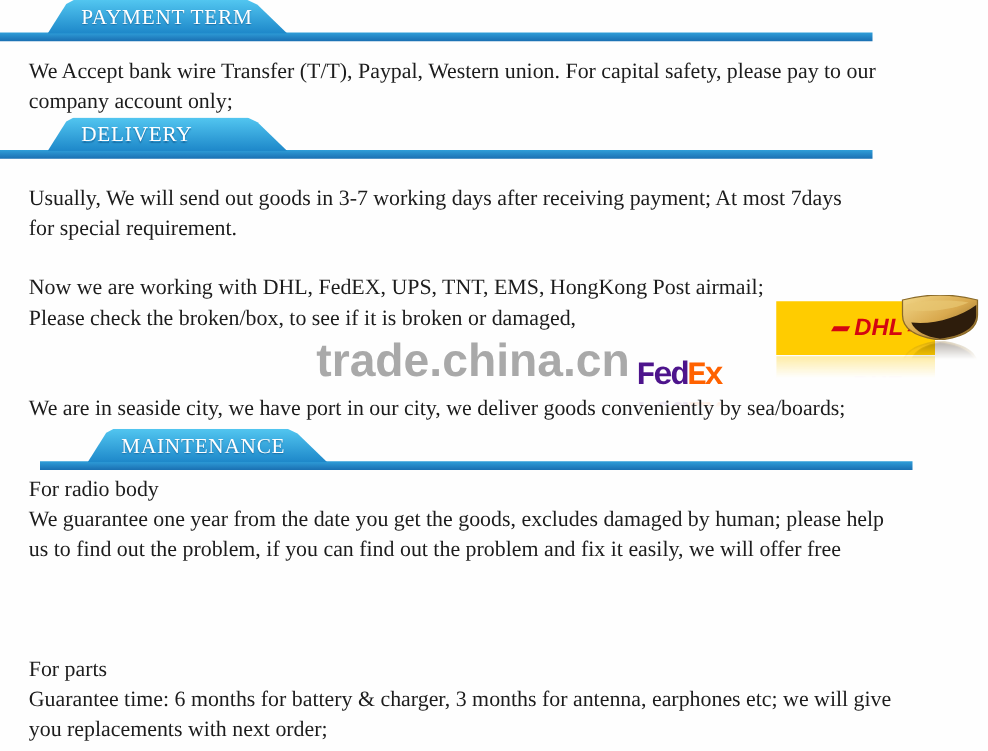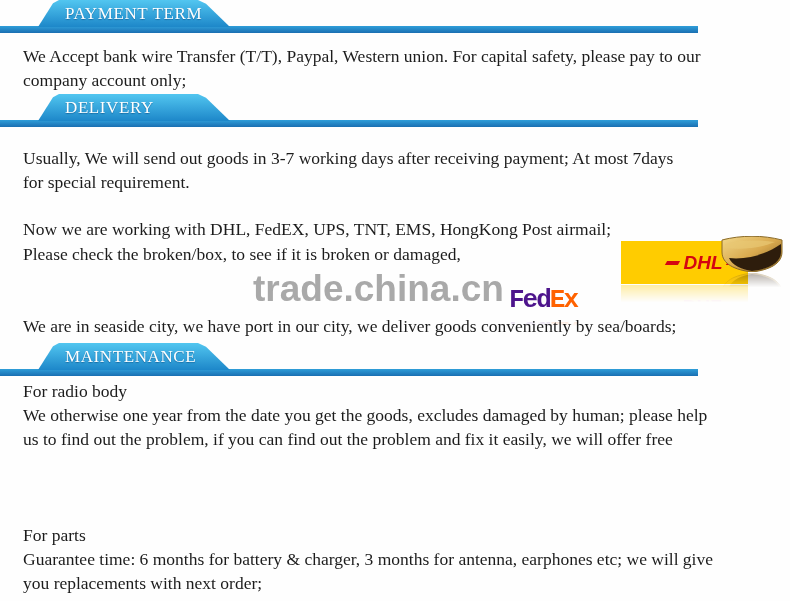--- a/index.html
+++ b/index.html
@@ -24,21 +24,21 @@
     display:flex;align-items:center;
     padding-left:27px;box-sizing:border-box;
   }
   .section-tab .tab-label{
     color:#ffffff;font-size:17px;letter-spacing:0.6px;
     text-shadow:0 1px 1px rgba(0,60,110,.45);
     white-space:nowrap;
   }
   #header-payment{top:0;}
   #header-delivery{top:94px;}
-  #header-maintenance{top:343px;}
+  #header-maintenance{top:343px;margin-left:32px;}
 
   
   .tline{
     position:absolute;left:23px;
     font-size:17.5px;line-height:24px;white-space:nowrap;
   }
 
   
   .logo{position:absolute;
     -webkit-box-reflect: below 1px linear-gradient(transparent 55%, rgba(255,255,255,0) 60%, rgba(0,0,0,.35));
@@ -120,20 +120,20 @@
 
   <div class="tline" style="top:314px">We are in seaside city, we have port in our city, we deliver goods conveniently by sea/boards;</div>
 
   <div class="section-header" id="header-maintenance">
     <div class="section-bar"></div>
     <div class="section-tab">
       <span class="tab-label">MAINTENANCE</span>
     </div>
   </div>
   <div class="tline" style="top:379px">For radio body</div>
-  <div class="tline" style="top:403px">We otherwise one year from the date you get the goods, excludes damaged by human; please help</div>
+  <div class="tline" style="top:403px">We guarantee one year from the date you get the goods, excludes damaged by human; please help</div>
   <div class="tline" style="top:427px">us to find out the problem, if you can find out the problem and fix it easily, we will offer free</div>
 
   <div class="tline" style="top:523px">For parts</div>
   <div class="tline" style="top:547px">Guarantee time: 6 months for battery &amp; charger, 3 months for antenna, earphones etc; we will give</div>
   <div class="tline" style="top:571px">you replacements with next order;</div>
 
 </div>
 
 </body></html>

